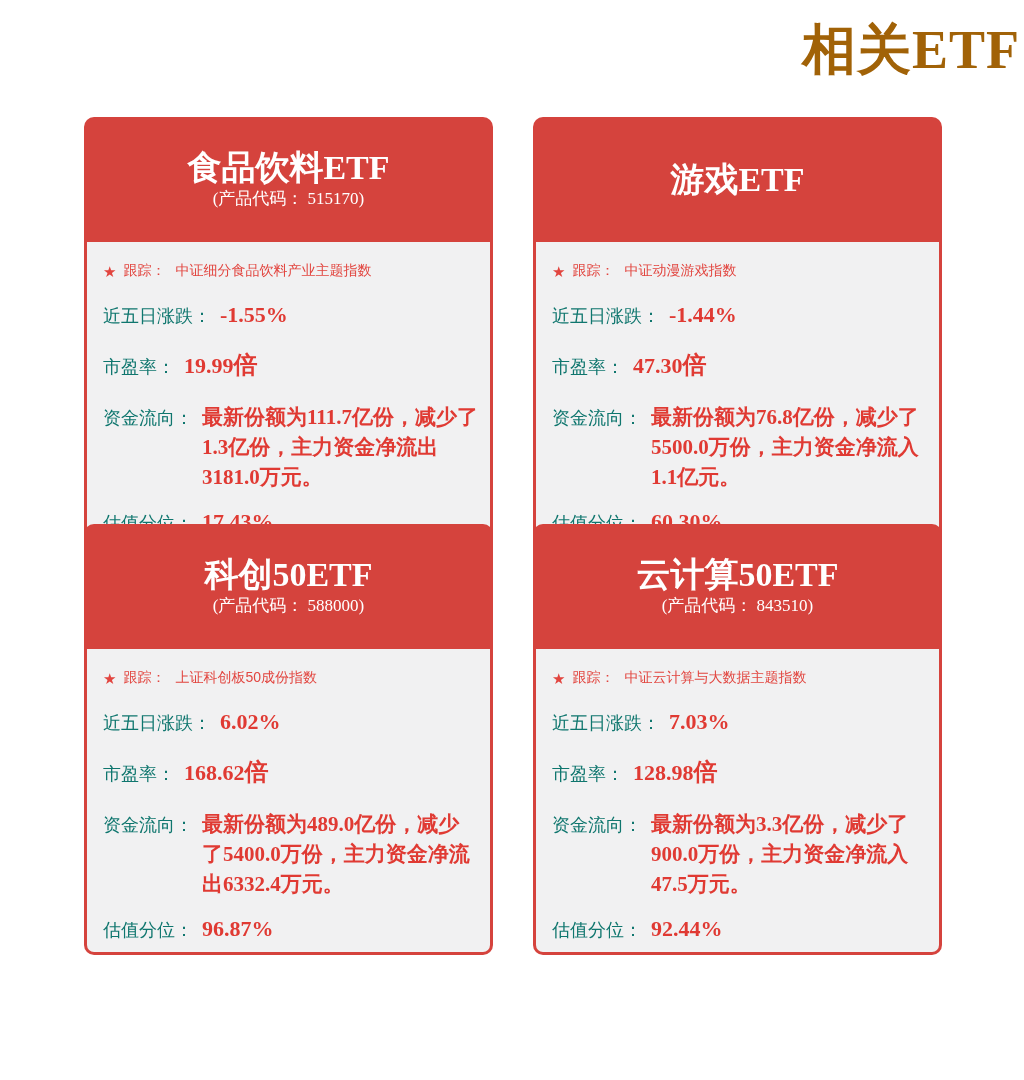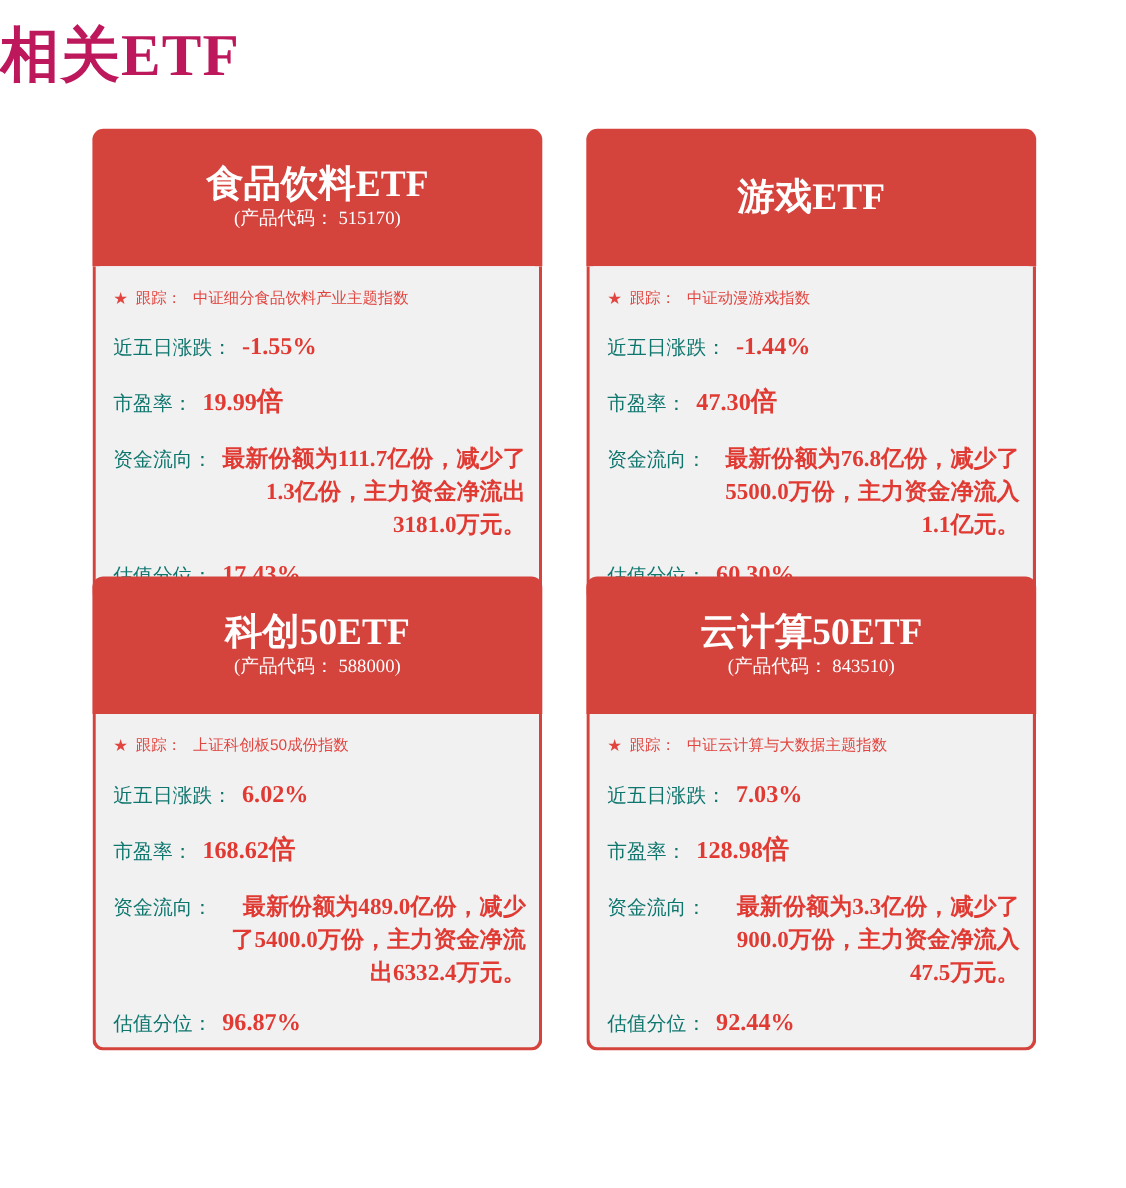--- a/index.html
+++ b/index.html
@@ -9,26 +9,26 @@
     width: 1024px;
     font-family: "Liberation Sans", sans-serif;
   }
   .page {
     width: 1024px;
     height: 1080px;
     position: relative;
     overflow: hidden;
   }
   .page-title {
-    margin: 14px 16px 0 0;
-    text-align: left;
+    margin: 14px 4px 0 0;
+    text-align: right;
     font-family: "Liberation Serif", serif;
     font-weight: bold;
     font-size: 54px;
-    color: #be185d;
+    color: #a16207;
     letter-spacing: 1px;
   }
   .cards {
     margin: 30px 0 0 84px;
     display: grid;
     grid-template-columns: 409px 409px;
     column-gap: 40px;
     row-gap: 36px;
   }
   .card {
@@ -92,21 +92,20 @@
     color: #0f766e;
     white-space: nowrap;
     flex: 0 0 auto;
   }
   .stat-value {
     font-family: "Liberation Serif", serif;
     font-size: 22px;
     font-weight: bold;
     color: #e03a33;
     margin-left: 9px;
-    text-align: right;
   }
   .pe-unit {
     font-family: "Liberation Sans", sans-serif;
     font-size: 24px;
   }
   .flow-row { margin-bottom: 16px; }
   .flow-value {
     font-size: 21px;
     line-height: 1.44;
     flex: 1 1 auto;

